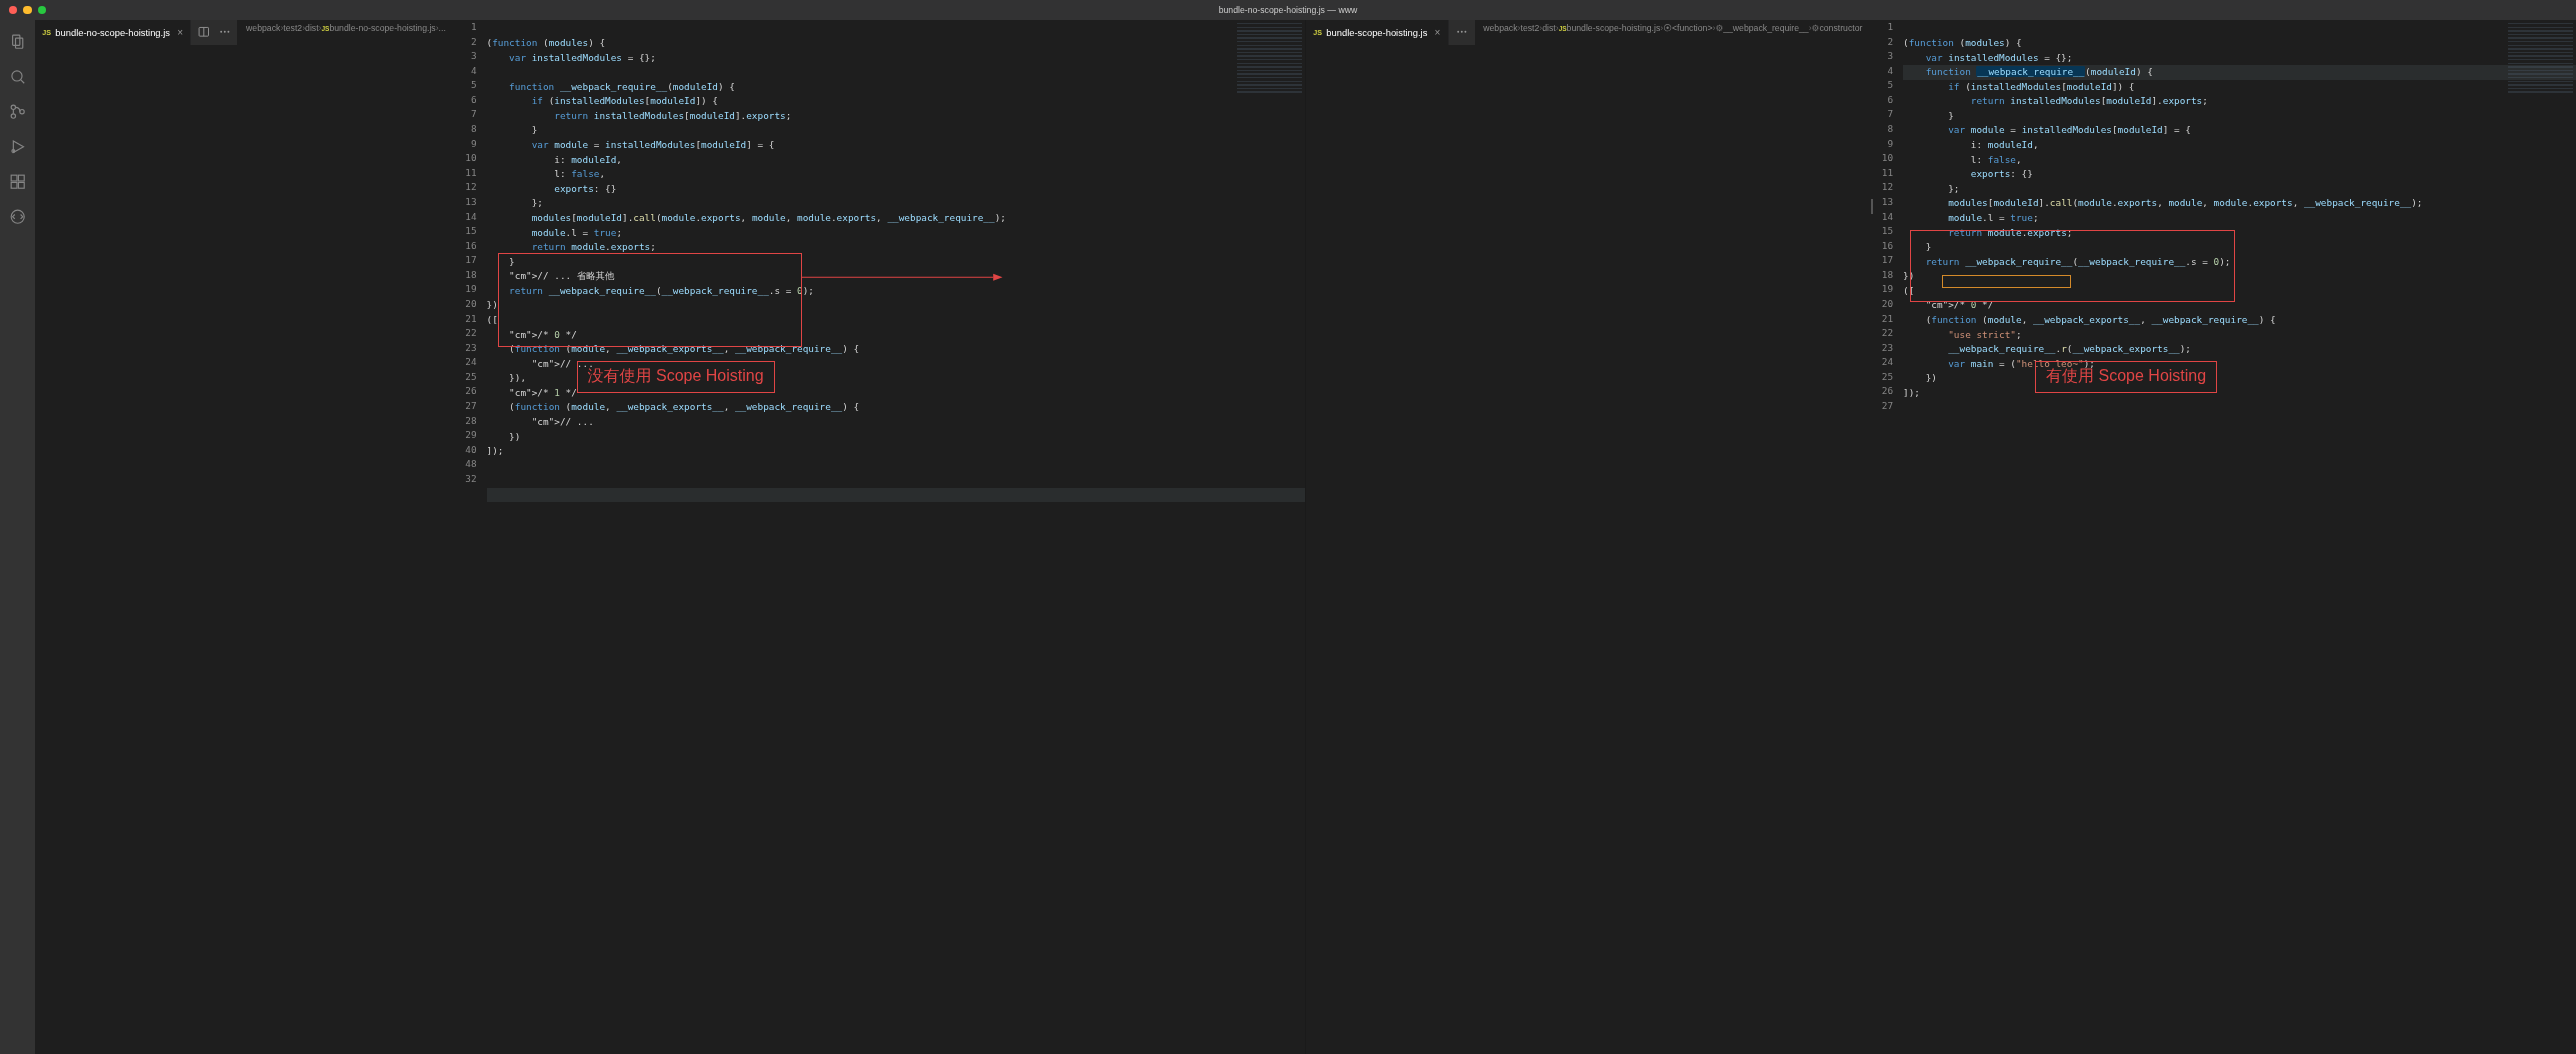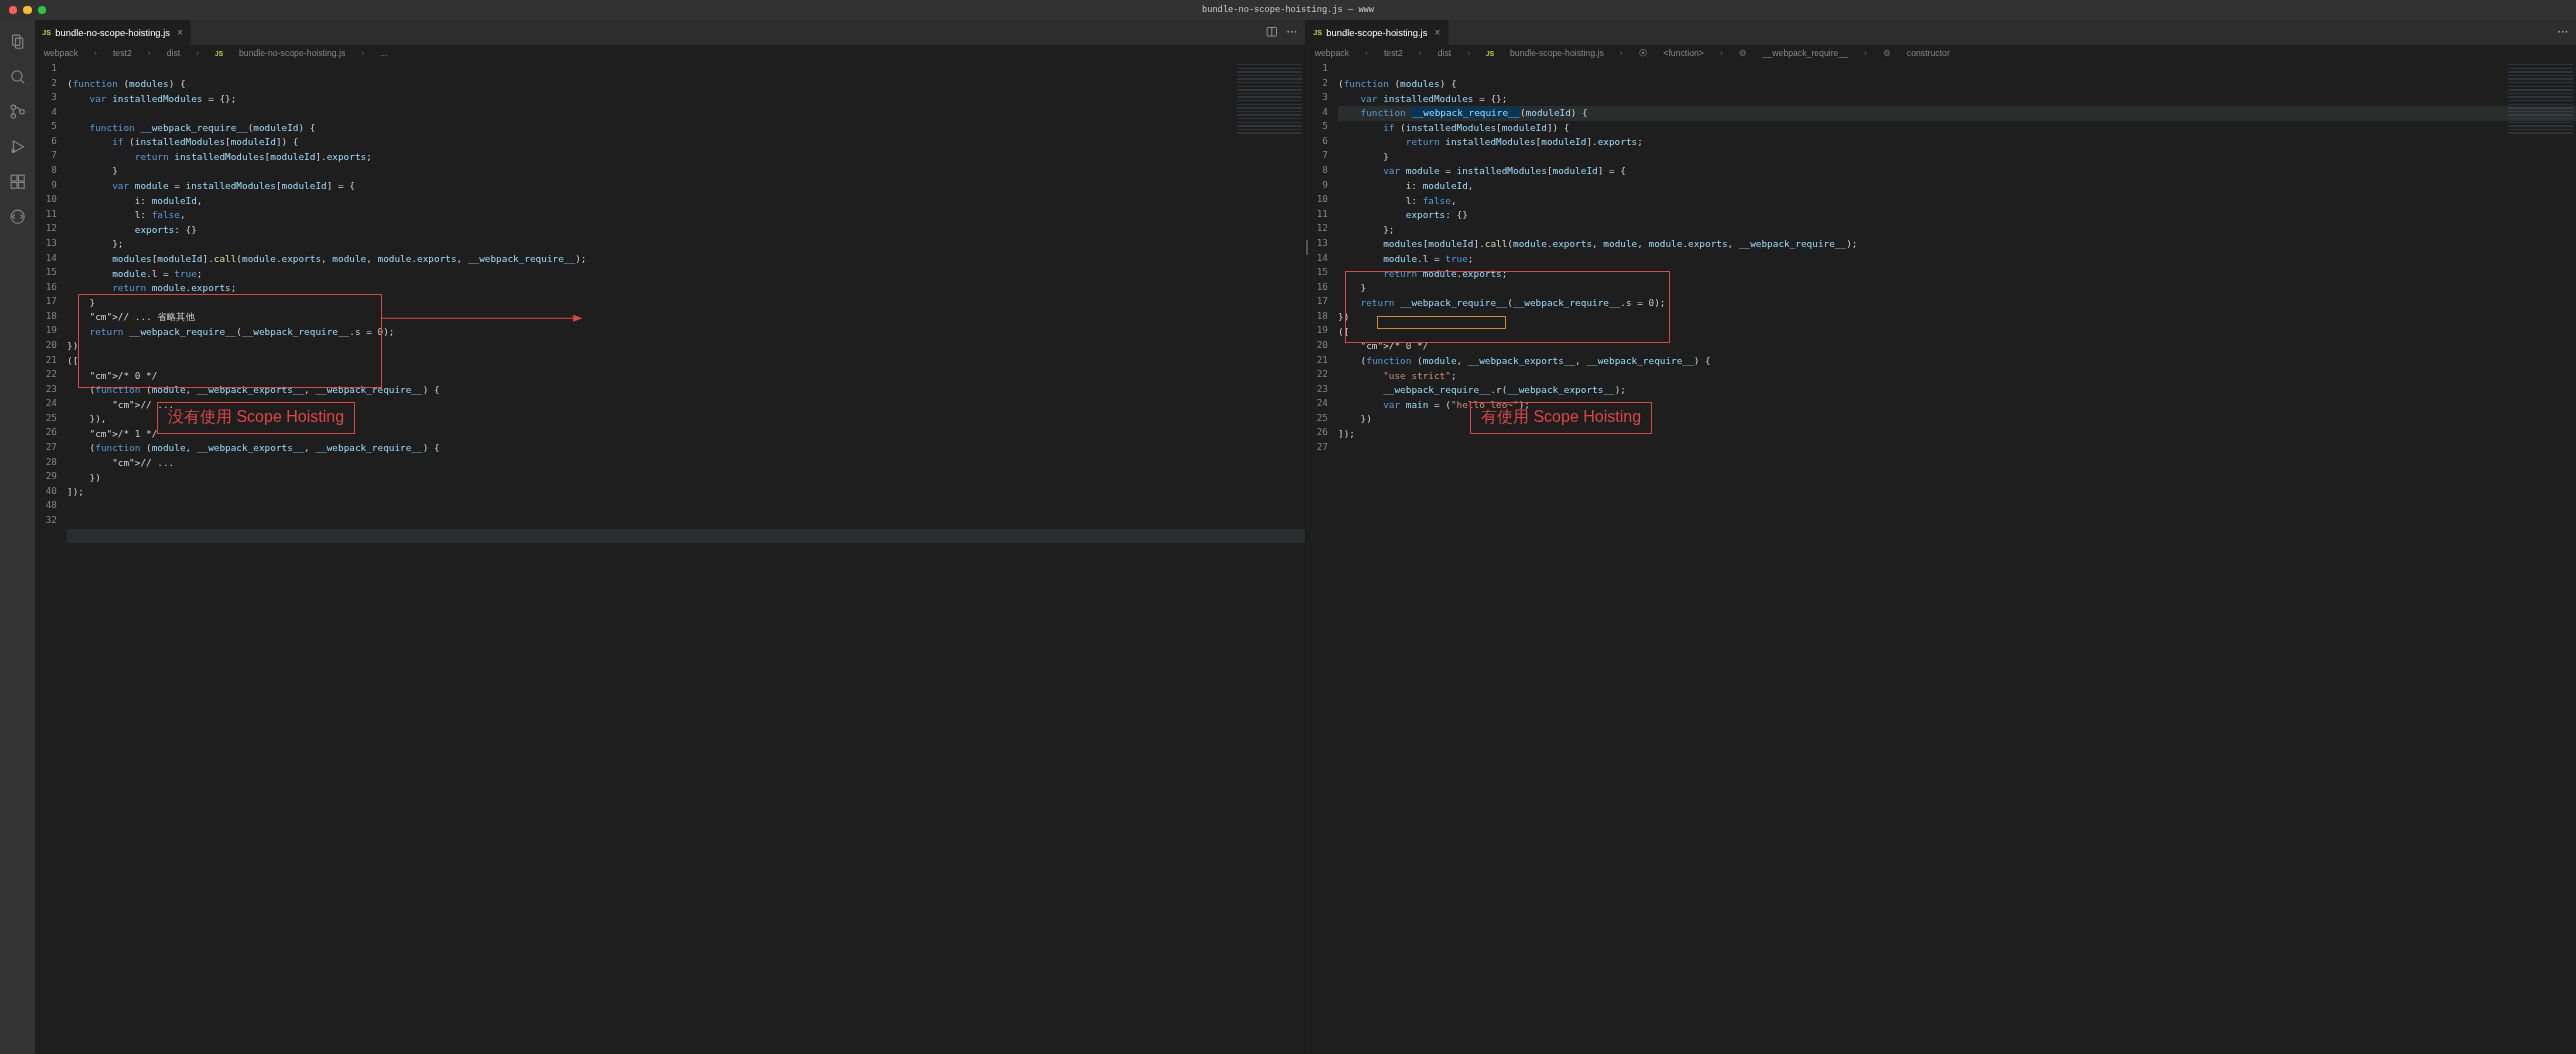--- a/index.html
+++ b/index.html
@@ -31,21 +31,20 @@
   overflow:hidden;
   height:100vh;
  }
  
  .titlebar{
   height:20px;
   background:#323233;
   display:flex;
   align-items:center;
   position:relative;
-  font-family:Liberation Mono, monospace;
   -webkit-app-region:drag;
  }
  .traffic-lights{display:flex;gap:5.8px;padding-left:8.7px}
  .tl{width:8.7px;height:8.7px;border-radius:50%}
  .tl.r{background:#ff5f57}
  .tl.y{background:#febc2e}
  .tl.g{background:#28c840}
  .titlebar-title{position:absolute;left:50%;transform:translateX(-50%);color:#ccc;font-size:8.7px}
 
  .workbench{display:flex;height:calc(100vh - 20px)}
@@ -62,39 +61,39 @@
  }
  .ab-icon{
   width:35px;height:32px;
   display:flex;align-items:center;justify-content:center;
   color:#858585;
  }
  .ab-icon svg{width:17.4px;height:17.4px}
 
  
  .editor-groups{flex:1;display:flex}
- .editor-group{flex:1;display:flex;flex-direction:column;min-width:0;border-right:0.7px solid #1a1a1a;position:relative}
+ .editor-group{flex:1;display:flex;flex-direction:row;min-width:0;border-right:0.7px solid #1a1a1a;position:relative}
  .editor-group:last-child{border-right:none}
 
  .tabs-row{height:25px;background:var(--tab-bg);display:flex;align-items:stretch}
  .tab{
   display:flex;align-items:center;gap:4.3px;
   padding:0 7.2px;background:var(--tab-bg);
   border-right:0.7px solid #252526;
   color:#969696;font-size:9.4px;
  }
  .tab.active{background:var(--tab-active);color:#fff}
  .tab-icon{color:#cbcb41;font-weight:bold;font-size:7.2px}
  .tab-close{color:#969696;font-size:10px;margin-left:2.9px}
  .tabs-spacer{flex:1}
  .tab-actions{display:flex;align-items:center;gap:8.7px;padding:0 7.2px;color:#969696}
 
  .breadcrumbs{
   height:16px;background:var(--bg);display:flex;align-items:center;
-  padding:0 8.7px;color:#888;font-size:8.7px;gap:16px;white-space:nowrap;overflow:hidden;
+  padding:0 8.7px;color:#888;font-size:8.7px;gap:0;white-space:nowrap;overflow:hidden;
  }
  .bc-sep{color:#666}
  .bc-icon{color:#cbcb41;font-weight:bold;font-size:6.5px}
  .bc-sym{opacity:.85}
 
  .editor-body{flex:1;display:flex;overflow:hidden;background:var(--bg);position:relative}
  .gutter{width:32px;text-align:right;color:var(--muted);user-select:none;padding-right:10px;font-family:Menlo,Consolas,monospace;font-size:9.4px;line-height:1.55}
  .code{
   flex:1;font-family:Menlo,Consolas,monospace;font-size:9.4px;line-height:1.55;
   white-space:pre;overflow:hidden;position:relative;margin-top:16px;

